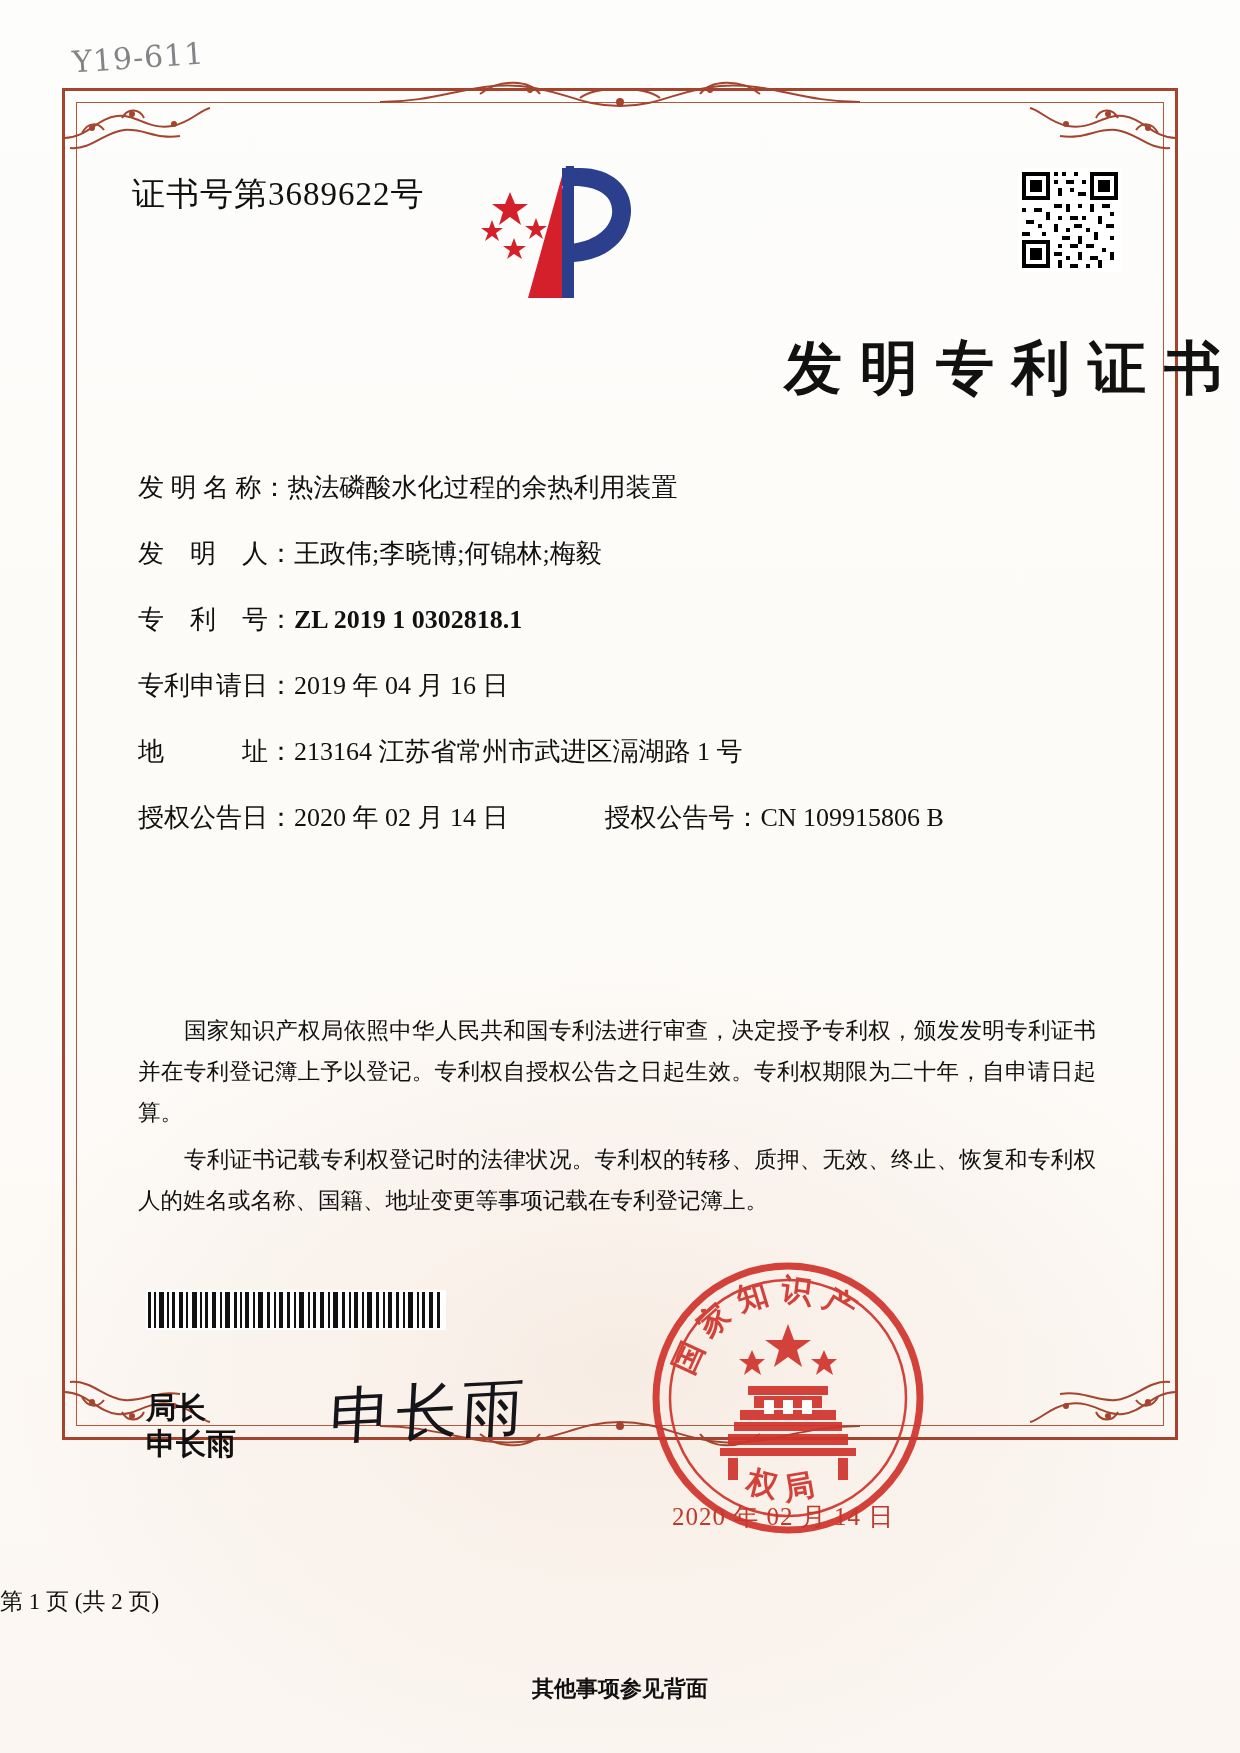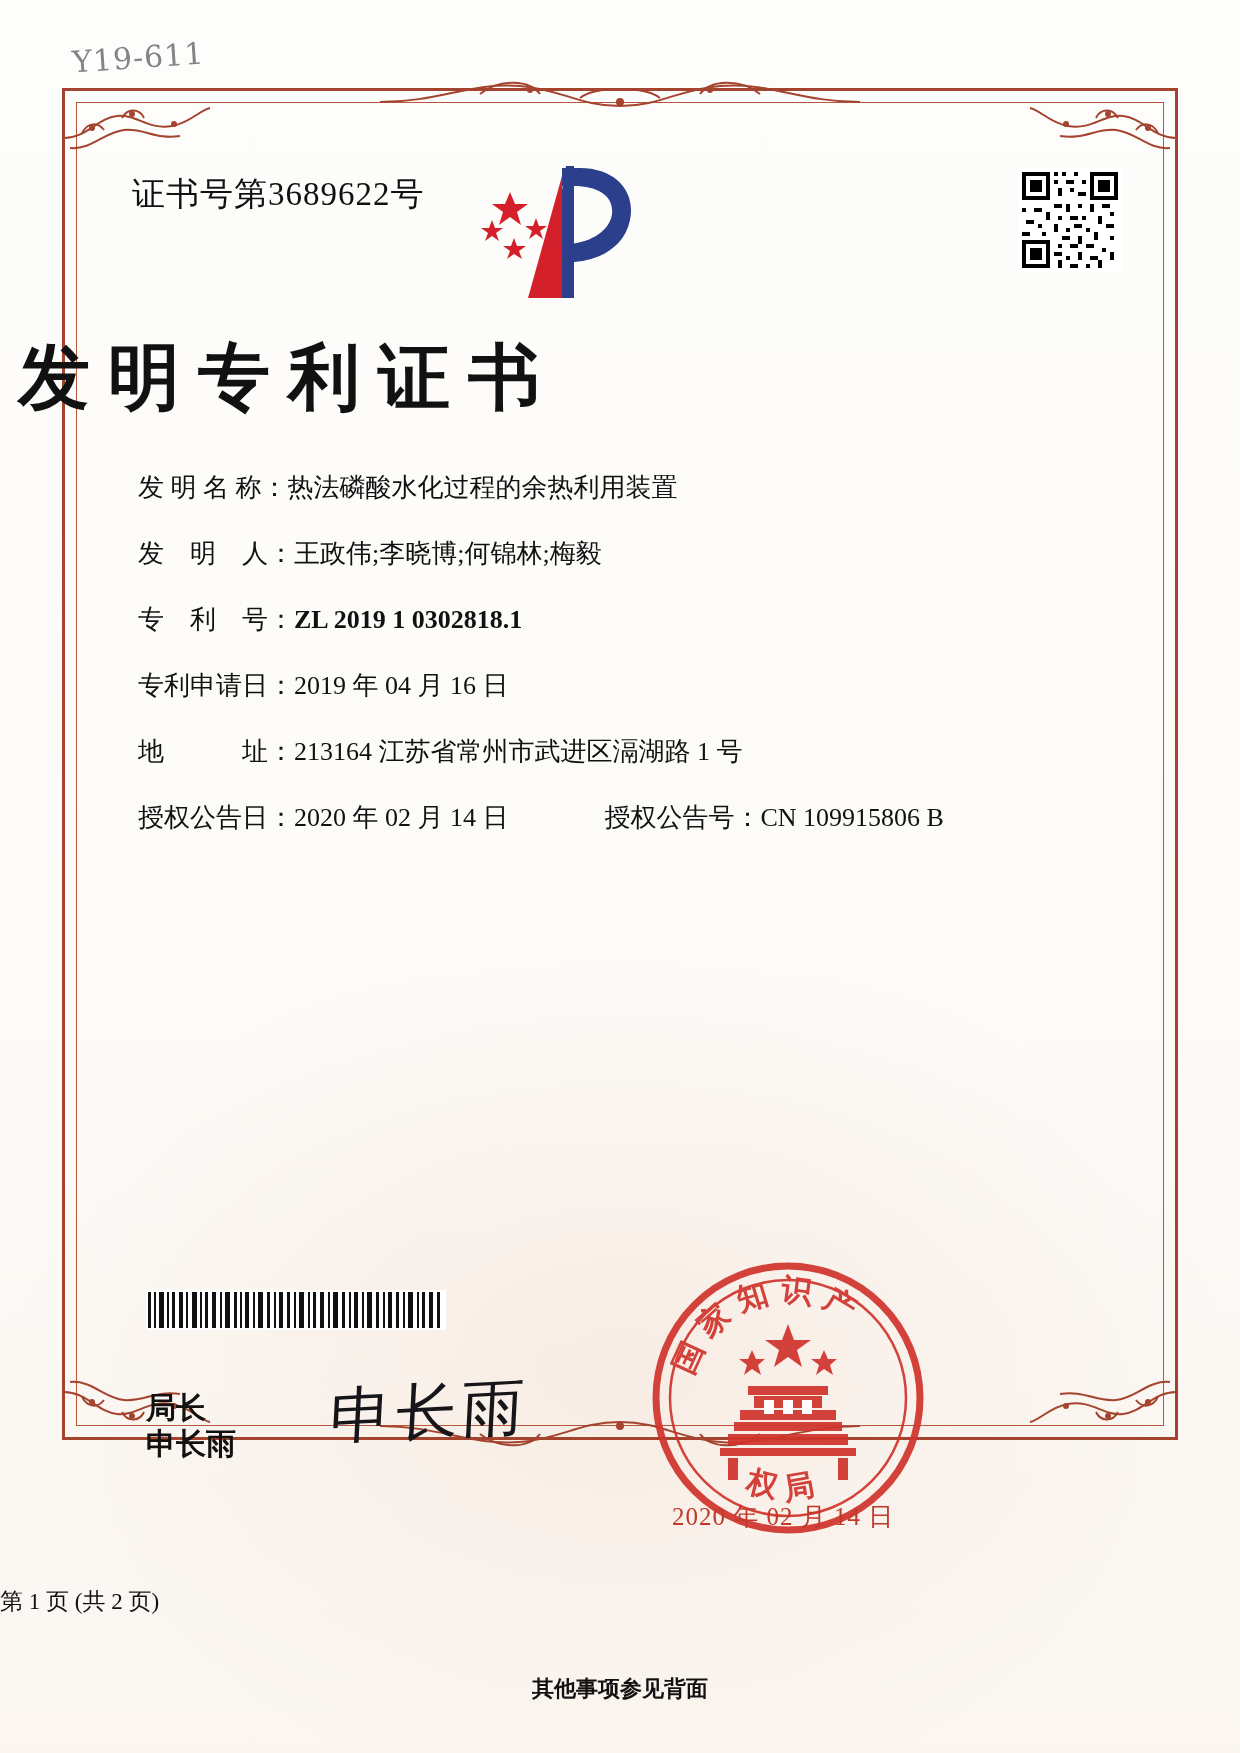--- a/index.html
+++ b/index.html
@@ -117,22 +117,22 @@
     top: 168px;
     width: 104px;
     height: 104px;
   }
   .qr svg { display:block; width:100%; height:100%; }
 
   .main-title {
     position: absolute;
     left: 0; right: 0;
     top: 330px;
-    text-align: left;
-    font-size: 72px;
+    text-align: right;
+    font-size: 58px;
     font-weight: bold;
     letter-spacing: 18px;
     text-indent: 18px;
     color: #111;
     font-family: "DejaVu Serif", "Liberation Serif", serif;
   }
 
   
   .fields {
     position: absolute;
@@ -461,20 +461,24 @@
       <span class="fvalue">213164 江苏省常州市武进区滆湖路 1 号</span>
     </div>
     <div class="frow-double">
       <span>授权公告日：</span>
       <span>2020 年 02 月 14 日</span>
       <span class="seg2">授权公告号：</span>
       <span>CN 109915806 B</span>
     </div>
   </div>
 
+  <div class="paras">
+    <p>国家知识产权局依照中华人民共和国专利法进行审查，决定授予专利权，颁发发明专利证书并在专利登记簿上予以登记。专利权自授权公告之日起生效。专利权期限为二十年，自申请日起算。</p>
+    <p>专利证书记载专利权登记时的法律状况。专利权的转移、质押、无效、终止、恢复和专利权人的姓名或名称、国籍、地址变更等事项记载在专利登记簿上。</p>
+  </div>
 
   <div class="barcode">
     <svg viewBox="0 0 300 40" shape-rendering="crispEdges">
       <rect width="300" height="40" fill="#ffffff"></rect>
       <g fill="#111111">
         <rect x="2" y="2" width="3" height="36"></rect>
           <rect x="8" y="2" width="2" height="36"></rect>
         <rect x="13" y="2" width="5" height="36"></rect>
           <rect x="21" y="2" width="2" height="36"></rect>
         <rect x="26" y="2" width="3" height="36"></rect>

